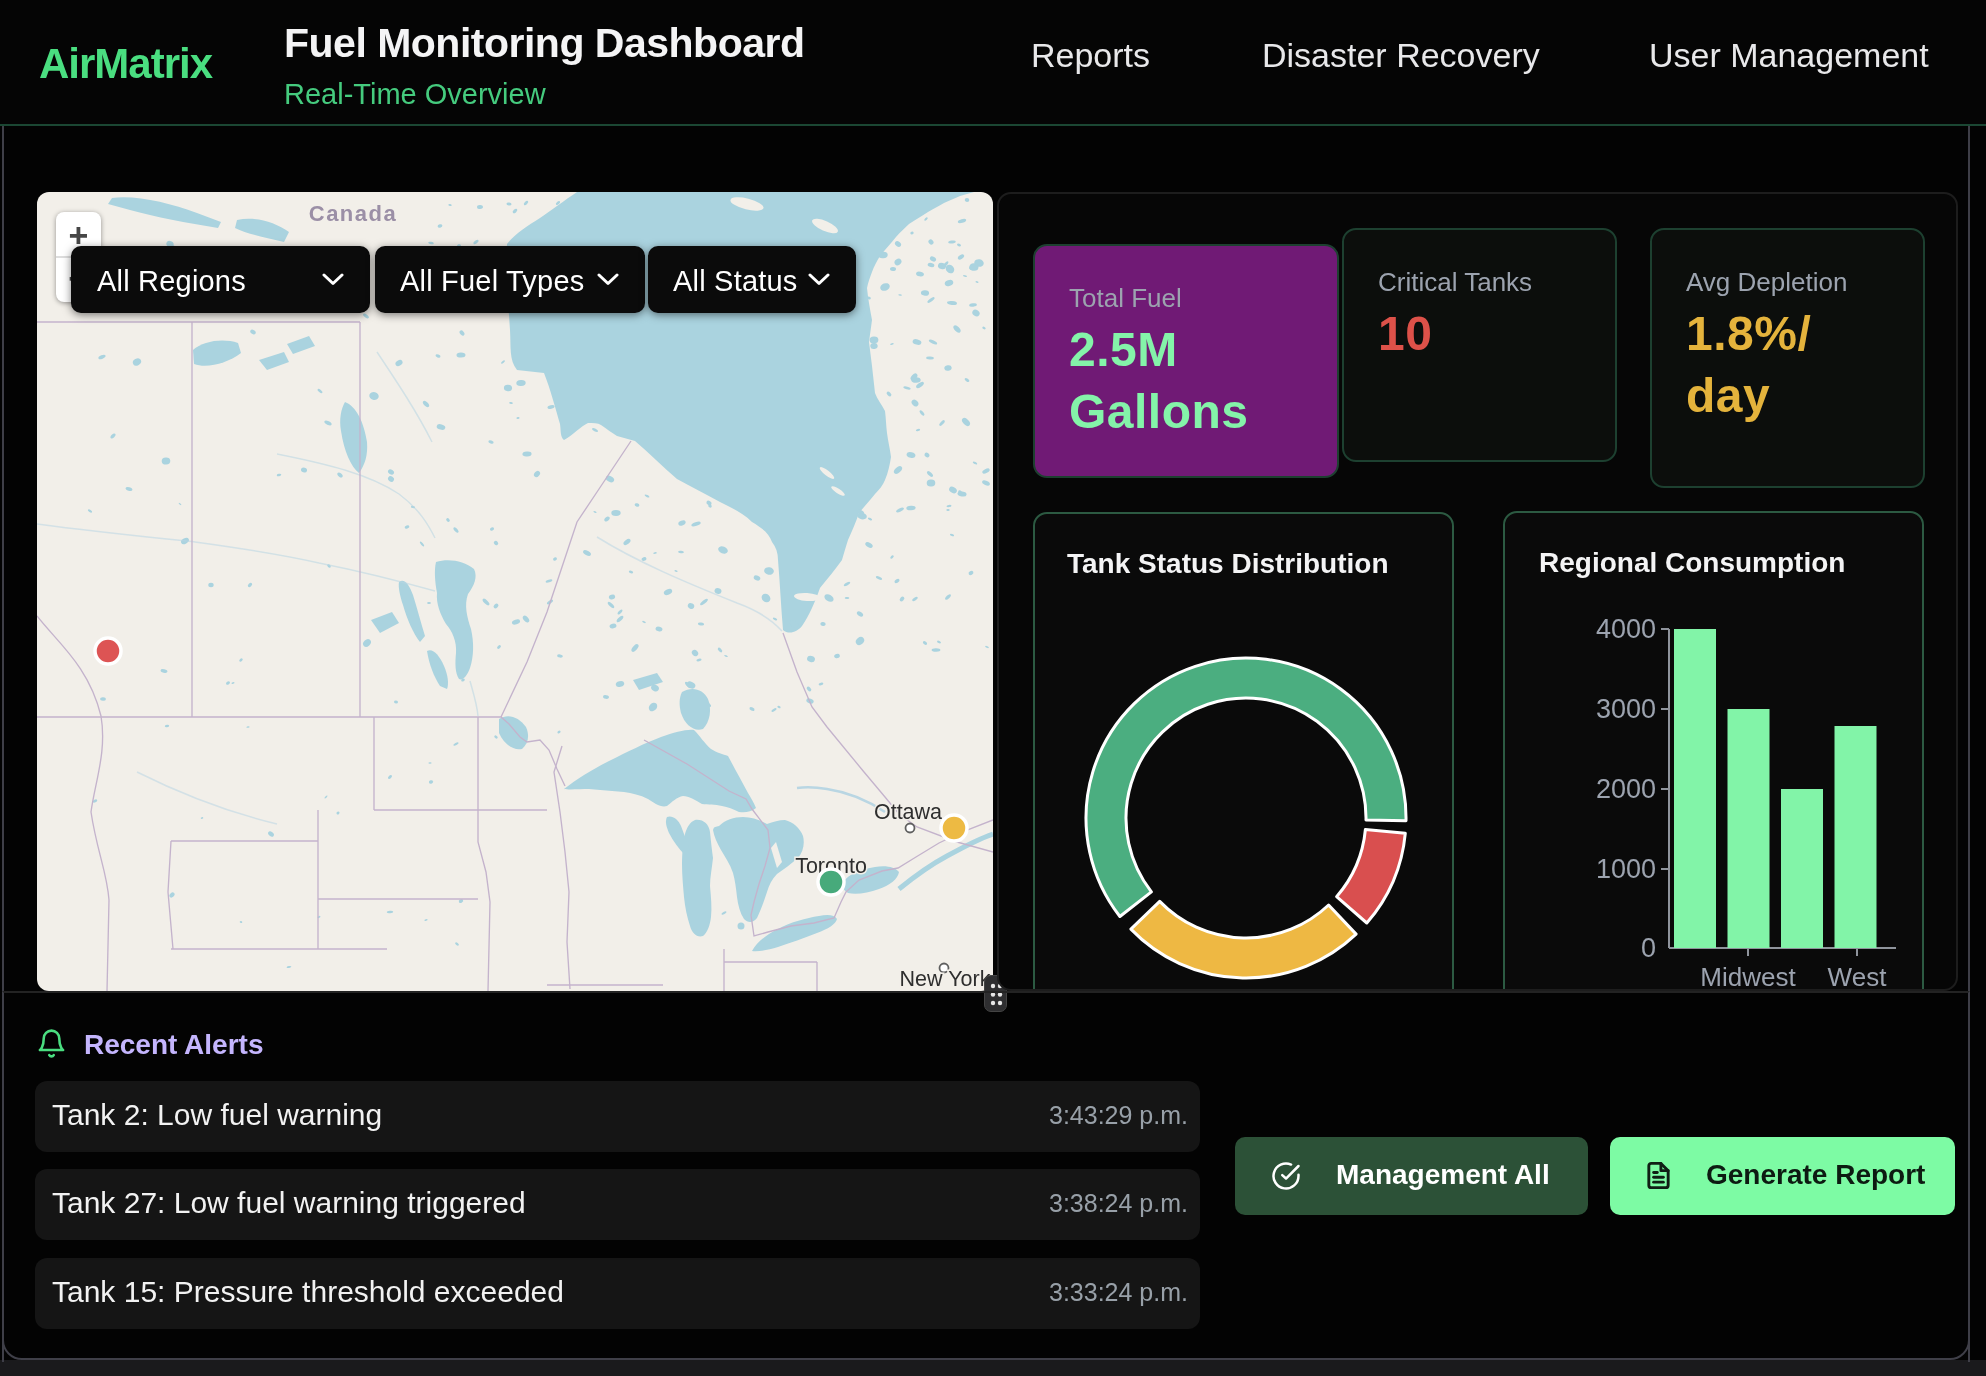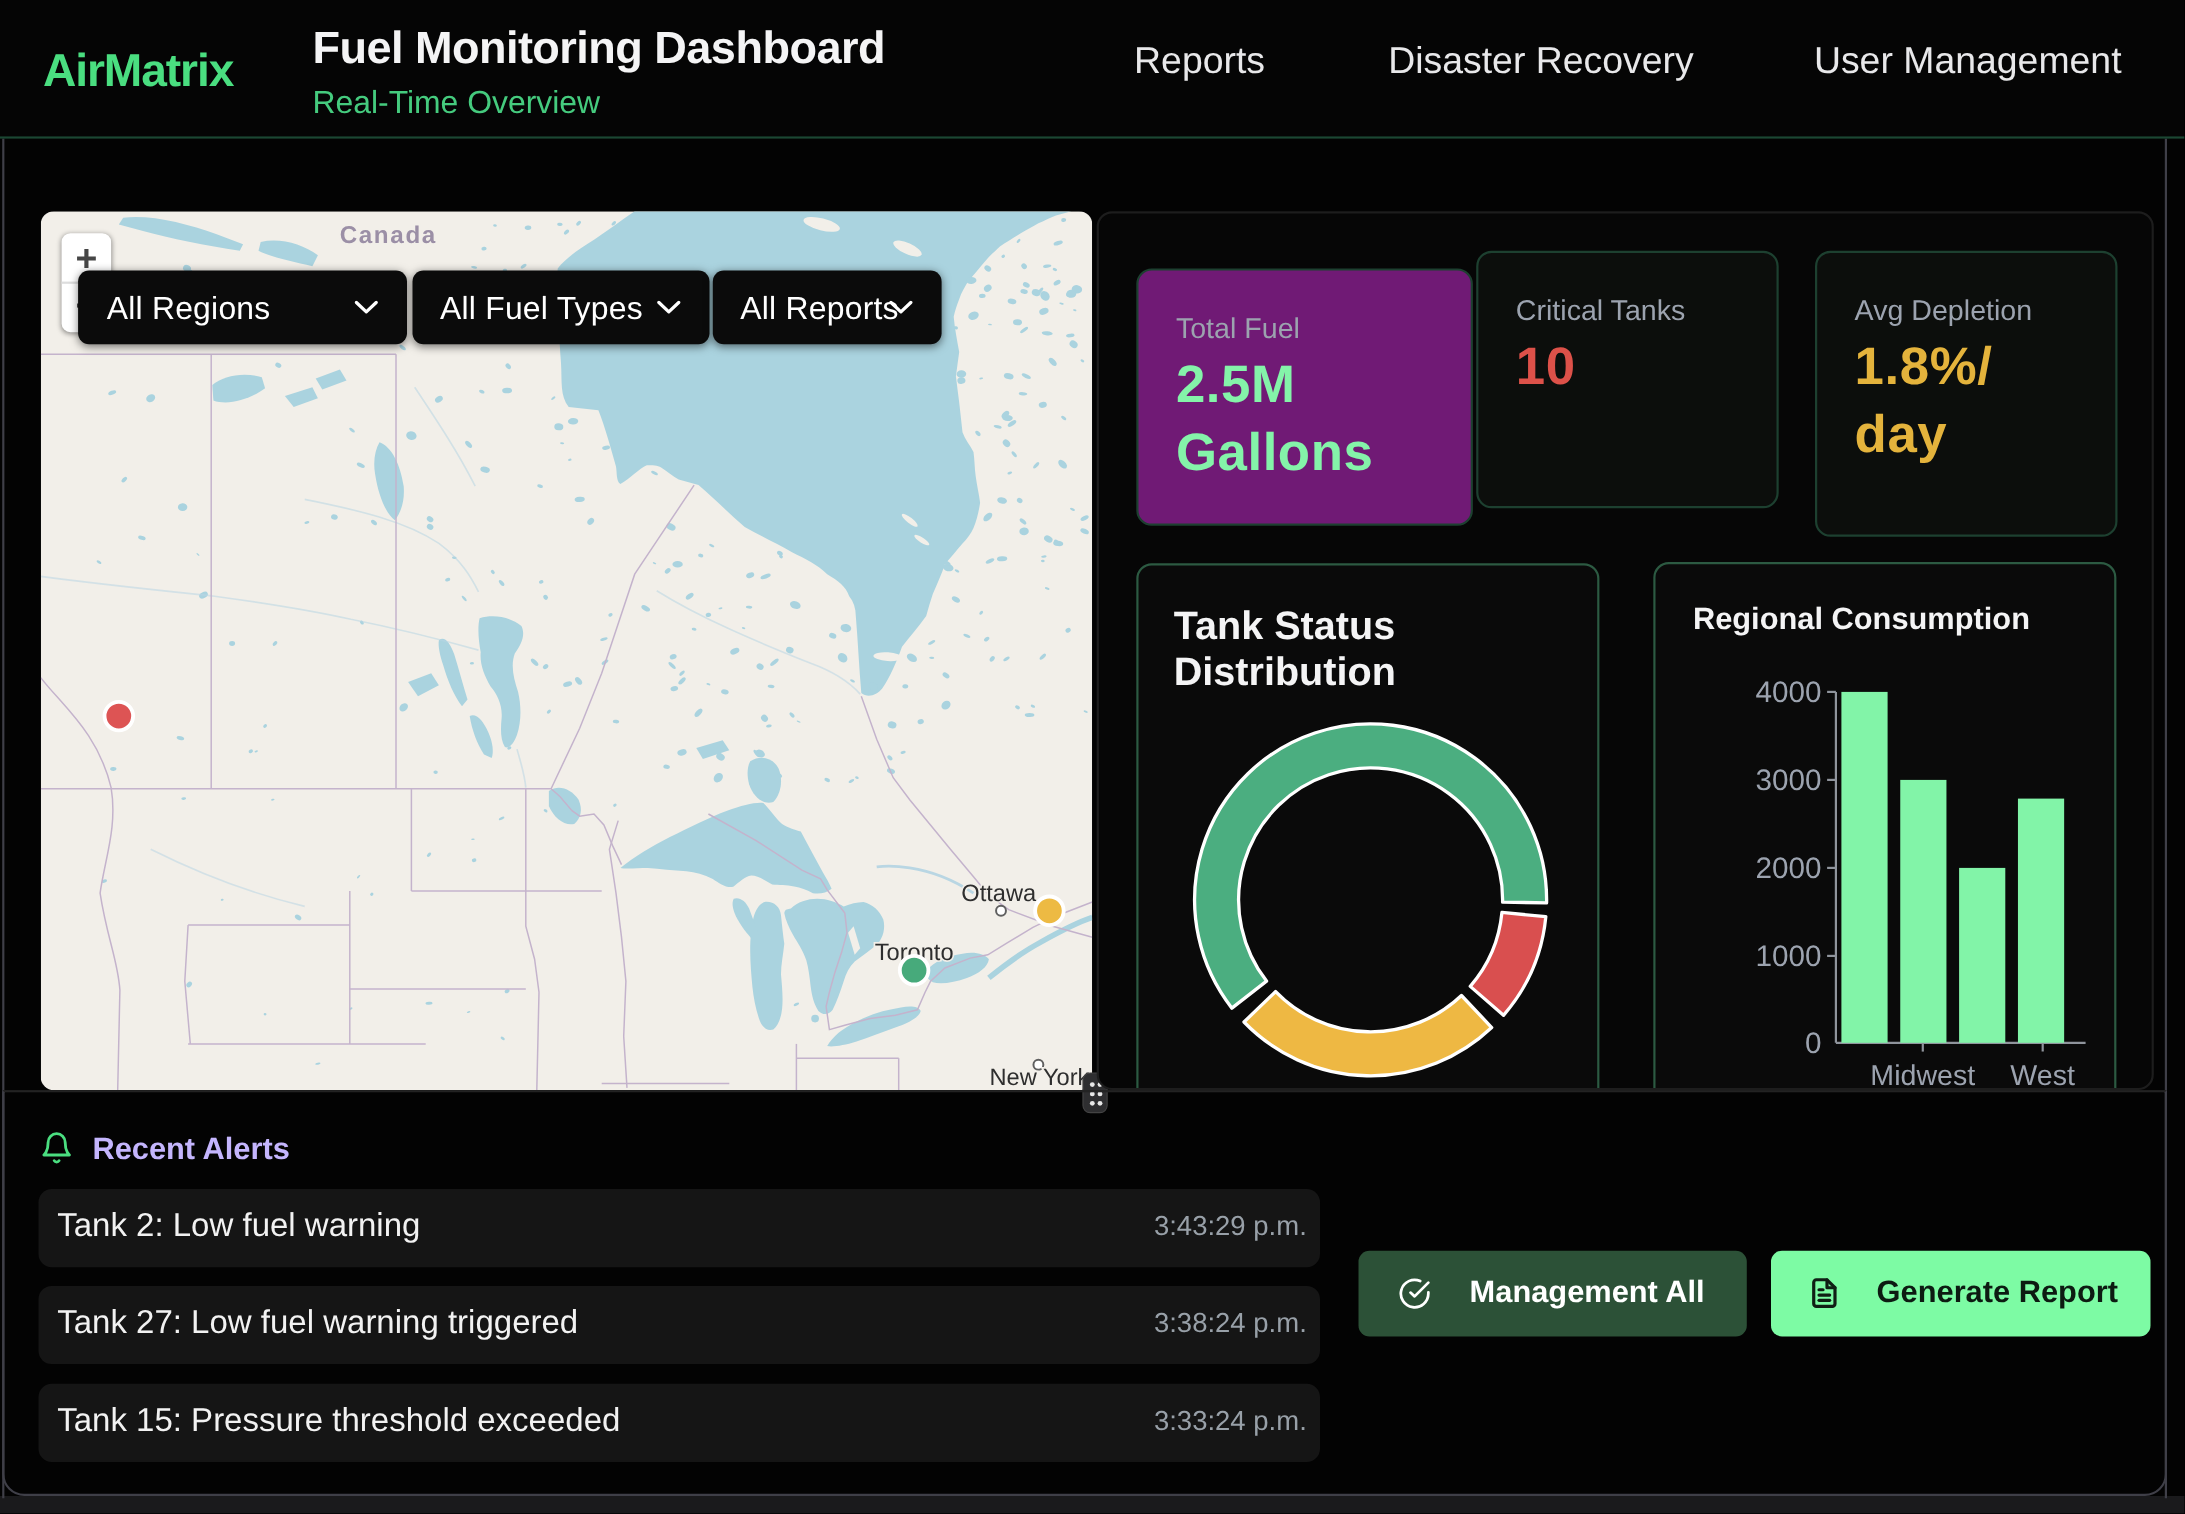--- a/index.html
+++ b/index.html
@@ -359,21 +359,21 @@
 <div class="abs" style="left:97px;top:265px;font-size:29px;font-weight:400;color:#fff;letter-spacing:0.2px">All Regions</div>
 <svg class="abs" style="left:322px;top:273px" width="22" height="13" viewBox="0 0 22 13">
     <path d="M2 2 L11 10.5 L20 2" stroke="#fff" stroke-width="3" fill="none" stroke-linecap="round" stroke-linejoin="round"></path>
   </svg>
 <div class="abs" style="left:375px;top:246px;width:270px;height:67px;background:#0b0b0b;border-radius:10px;box-shadow:0 2px 8px rgba(0,0,0,.5)"></div>
 <div class="abs" style="left:400px;top:265px;font-size:29px;font-weight:400;color:#fff;letter-spacing:0.2px">All Fuel Types</div>
 <svg class="abs" style="left:597px;top:273px" width="22" height="13" viewBox="0 0 22 13">
     <path d="M2 2 L11 10.5 L20 2" stroke="#fff" stroke-width="3" fill="none" stroke-linecap="round" stroke-linejoin="round"></path>
   </svg>
 <div class="abs" style="left:648px;top:246px;width:208px;height:67px;background:#0b0b0b;border-radius:10px;box-shadow:0 2px 8px rgba(0,0,0,.5)"></div>
-<div class="abs" style="left:673px;top:265px;font-size:29px;font-weight:400;color:#fff;letter-spacing:0.2px">All Reports</div>
+<div class="abs" style="left:673px;top:265px;font-size:29px;font-weight:400;color:#fff;letter-spacing:0.2px">All Status</div>
 <svg class="abs" style="left:808px;top:273px" width="22" height="13" viewBox="0 0 22 13">
     <path d="M2 2 L11 10.5 L20 2" stroke="#fff" stroke-width="3" fill="none" stroke-linecap="round" stroke-linejoin="round"></path>
   </svg>
 
 <div class="abs" style="left:984px;top:975px;width:23px;height:37px;background:#2e2e30;border:1px solid #444;border-radius:7px">
 <svg width="23" height="37" viewBox="0 0 23 37">
       <g fill="#e8e8e8">
         <circle cx="8" cy="10" r="2.2"></circle>
         <circle cx="15" cy="10" r="2.2"></circle>
         <circle cx="8" cy="18.5" r="2.2"></circle>
@@ -392,21 +392,21 @@
   <div class="abs" style="left:343px;top:34px;width:275px;height:234px;background:#0c0e0c;border:2px solid #1d4030;border-radius:14px">
     <div class="abs" style="left:34px;top:37px;font-size:26px;font-weight:400;color:#9ca3af">Critical Tanks</div>
     <div class="abs" style="left:34px;top:73px;font-size:48px;font-weight:700;color:#dd5149;line-height:62px;letter-spacing:0.5px">10</div>
   </div>
   <div class="abs" style="left:651px;top:34px;width:275px;height:260px;background:#0c0e0c;border:2px solid #1d4030;border-radius:14px">
     <div class="abs" style="left:34px;top:37px;font-size:26px;font-weight:400;color:#9ca3af">Avg Depletion</div>
     <div class="abs" style="left:34px;top:73px;font-size:48px;font-weight:700;color:#e4b33c;line-height:62px;letter-spacing:0.5px">1.8%/<br>day</div>
   </div>
 
   <div class="abs" style="left:34px;top:318px;width:421px;height:520px;background:#0a0a0a;border:2px solid #2c5a42;border-radius:14px">
-    <div class="abs" style="left:32px;top:34px;font-size:36px;font-weight:700;color:#f4f4f5">Tank Status Distribution</div>
+    <div class="abs" style="left:32px;top:34px;font-size:28px;font-weight:700;color:#f4f4f5">Tank Status Distribution</div>
     <svg class="abs" style="left:31px;top:124px" width="360" height="360" viewBox="0 0 360 360">
       <path d="M53.9,278.5 A160,160 0 1 1 340.0,182.8 L300.0,182.1 A120,120 0 1 0 85.4,253.9 Z" fill="#4bae80" stroke="#ffffff" stroke-width="3" stroke-linejoin="round"></path>
       <path d="M339.3,195.3 A160,160 0 0 1 300.8,285.0 L270.6,258.7 A120,120 0 0 0 299.4,191.5 Z" fill="#d94f4f" stroke="#ffffff" stroke-width="3" stroke-linejoin="round"></path>
       <path d="M290.1,296.1 A160,160 0 0 1 64.9,291.1 L93.7,263.4 A120,120 0 0 0 262.6,267.0 Z" fill="#eeb843" stroke="#ffffff" stroke-width="3" stroke-linejoin="round"></path>
     </svg>
   </div>
   <div class="abs" style="left:504px;top:317px;width:421px;height:520px;background:#0a0a0a;border:2px solid #2c5a42;border-radius:14px">
     <div class="abs" style="left:34px;top:34px;font-size:28px;font-weight:700;color:#f4f4f5">Regional Consumption</div>
     <svg class="abs" style="left:99px;top:91px;overflow:visible" width="310" height="400" viewBox="0 0 310 400">
       <g stroke="#8f949c" stroke-width="2" fill="none">

